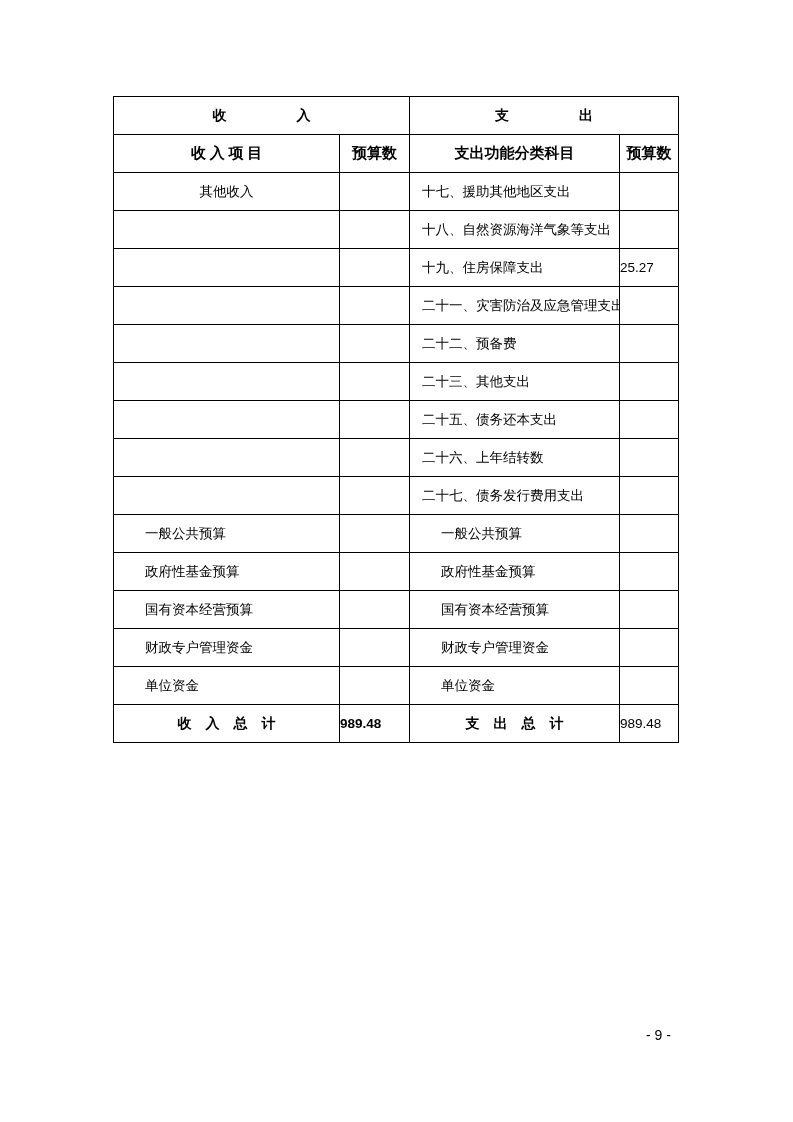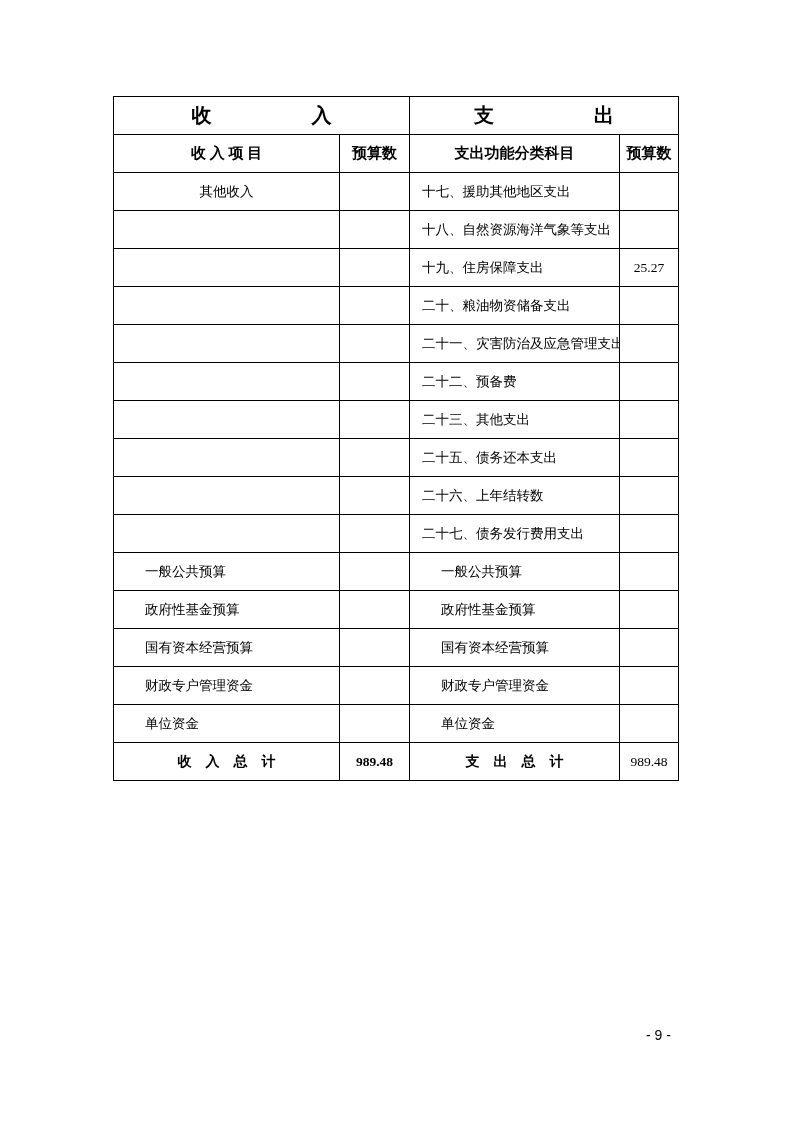--- a/index.html
+++ b/index.html
@@ -29,33 +29,33 @@
     border: 1px solid #000000;
     padding: 0;
     overflow: hidden;
     white-space: nowrap;
     vertical-align: middle;
     font-size: 13.5px;
     font-weight: normal;
     height: 37px;
   }
   tr.section-header th {
-    font-size: 20px;
+    font-size: 14px;
     font-weight: bold;
     text-align: center;
   }
   tr.column-header th {
     font-size: 15px;
     font-weight: bold;
     text-align: center;
   }
   td.cell-num {
-    text-align: center;
+    text-align: left;
     padding-right: 6px;
-    font-family: Liberation Serif, serif;
+    font-family: Liberation Sans, sans-serif;
     font-size: 13px;
   }
   
   tr.row-entry td.cell-item-income { text-align: center; }
   tr.row-entry td.cell-item-expense { text-align: left; padding-left: 12px; }
   
   tr.row-subtotal td.cell-item-income,
   tr.row-subtotal td.cell-item-expense { text-align: center; }
   tr.row-subtotal td[data-name="income-budget-cell"] { font-weight: bold; }
   
@@ -116,26 +116,20 @@
         </tr>
         <tr class="row-entry" data-name="table-row">
           <td class="cell-item-income" data-name="income-item-cell"></td>
           <td class="cell-num" data-name="income-budget-cell"></td>
           <td class="cell-item-expense" data-name="expense-item-cell">十九、住房保障支出</td>
           <td class="cell-num" data-name="expense-budget-cell">25.27</td>
         </tr>
         <tr class="row-entry" data-name="table-row">
           <td class="cell-item-income" data-name="income-item-cell"></td>
           <td class="cell-num" data-name="income-budget-cell"></td>
-          <td class="cell-item-expense" data-name="expense-item-cell">二十、粮油物资储备支出</td>
-          <td class="cell-num" data-name="expense-budget-cell"></td>
-        </tr>
-        <tr class="row-entry" data-name="table-row">
-          <td class="cell-item-income" data-name="income-item-cell"></td>
-          <td class="cell-num" data-name="income-budget-cell"></td>
           <td class="cell-item-expense" data-name="expense-item-cell">二十一、灾害防治及应急管理支出</td>
           <td class="cell-num" data-name="expense-budget-cell"></td>
         </tr>
         <tr class="row-entry" data-name="table-row">
           <td class="cell-item-income" data-name="income-item-cell"></td>
           <td class="cell-num" data-name="income-budget-cell"></td>
           <td class="cell-item-expense" data-name="expense-item-cell">二十二、预备费</td>
           <td class="cell-num" data-name="expense-budget-cell"></td>
         </tr>
         <tr class="row-entry" data-name="table-row">

